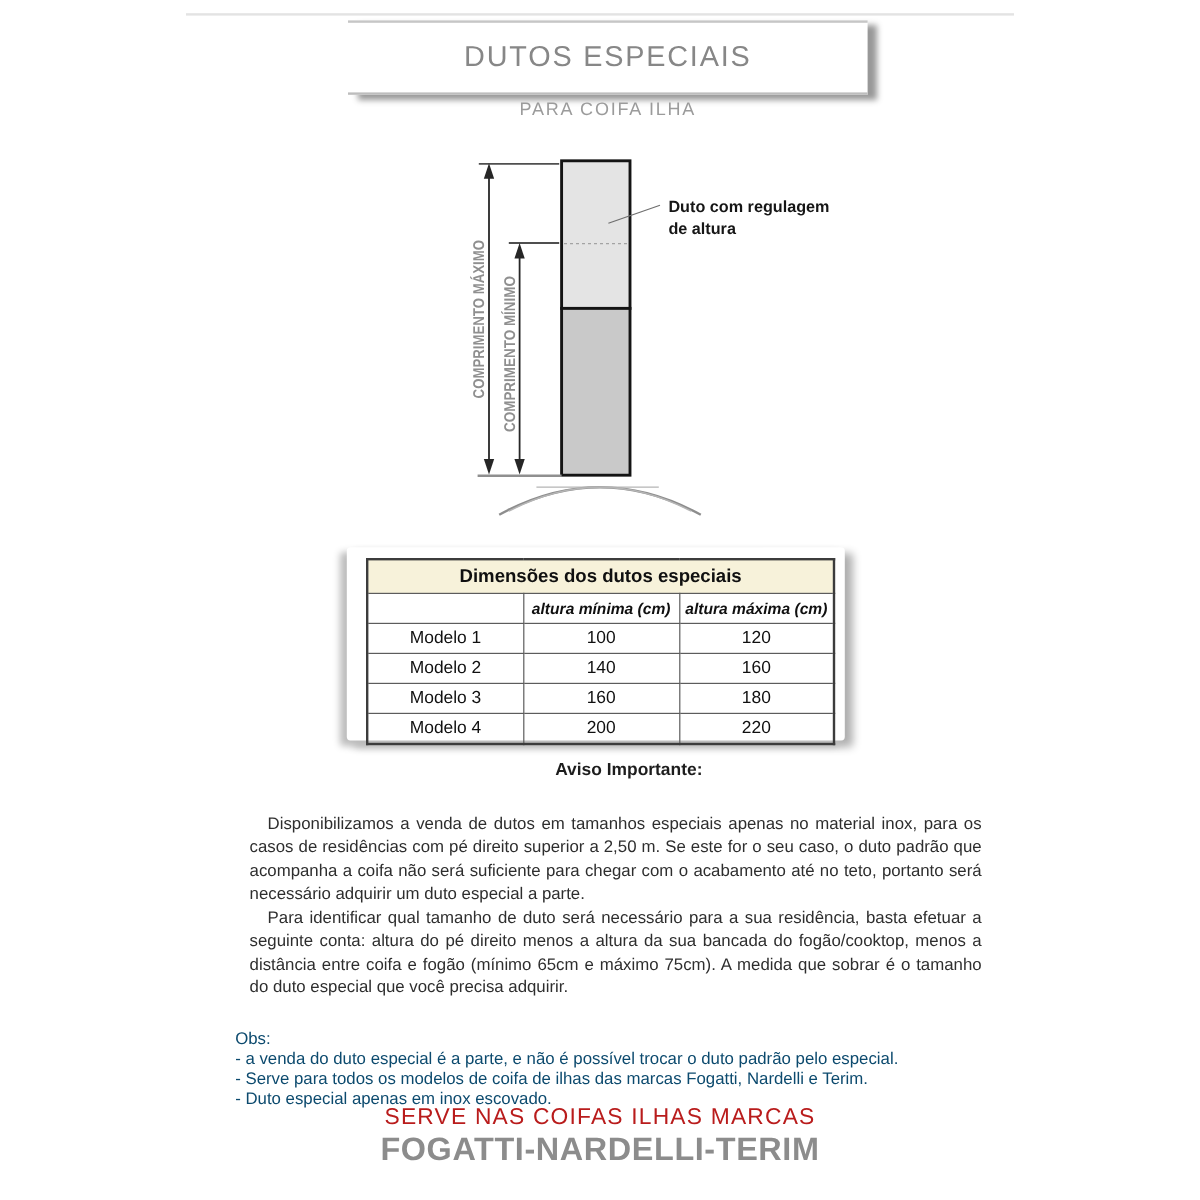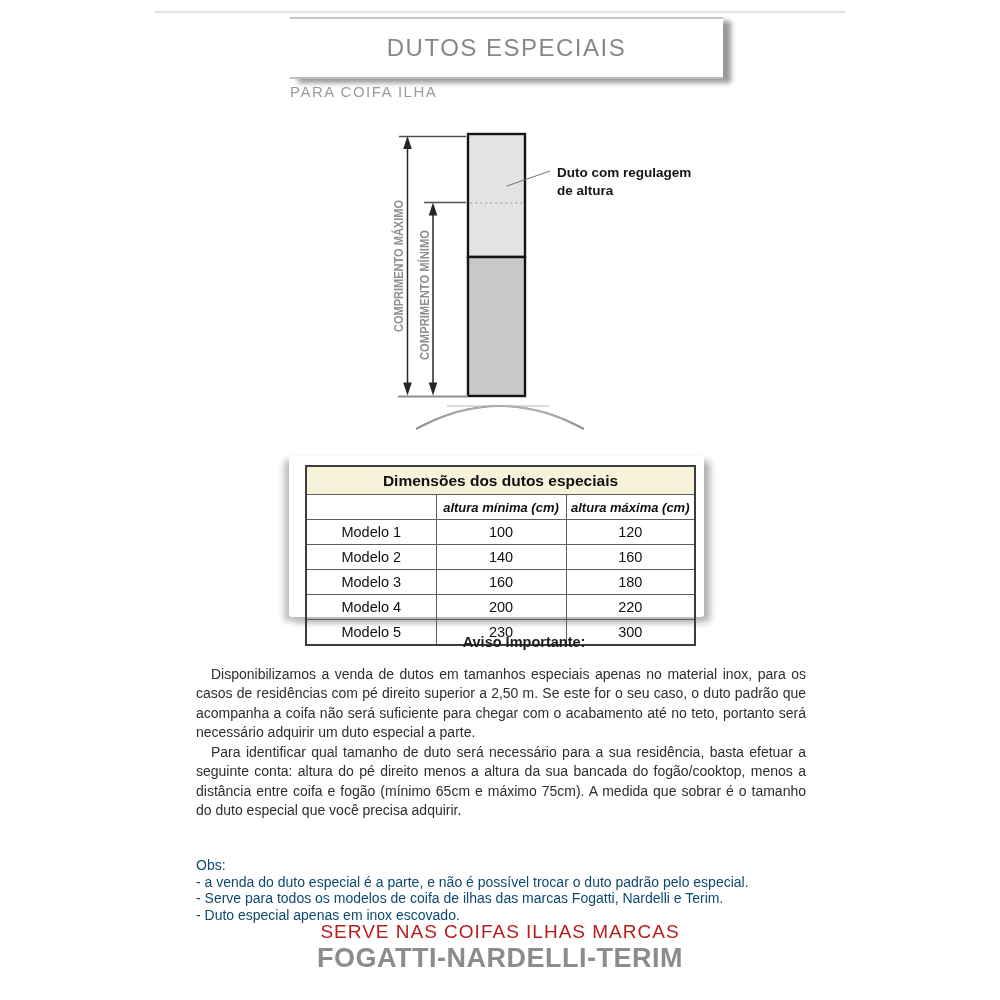--- a/index.html
+++ b/index.html
@@ -9,41 +9,41 @@
   }
   .top-line { position:absolute; left:155px; top:11px; width:690px; height:2px; background:#e3e3e3; }
   .title-box {
     position:absolute; left:290px; top:17px; width:433px; height:58px; background:#ffffff;
     border-top:2px solid #c6c6c6; border-bottom:2px solid #bdbdbd;
     box-shadow:8px 4px 5px #989898;
     display:flex; align-items:center; justify-content:center;
   }
   .title-box span { font-size:24px; color:#878787; letter-spacing:1.5px; }
   .subtitle {
-    position:absolute; left:290px; top:83px; width:433px; text-align:left;
+    position:absolute; left:290px; top:83px; width:433px; text-align:center;
     font-size:15px; color:#9b9b9b; letter-spacing:1.5px;
   }
   .diagram { position:absolute; left:370px; top:120px; }
   .table-card {
     position:absolute; left:289px; top:456px; width:415px; height:161px; background:#ffffff;
     border-radius:3px;
     box-shadow:-5px 4px 6px #bdbdbd, 6px 5px 7px #b0b0b0;
   }
   .table-card table { position:absolute; left:16px; top:9px; width:389px; border-collapse:collapse; border:2px solid #3c3c3c; table-layout:fixed; }
   .table-card td { border:1px solid #5c5c5c; text-align:center; padding:3px; color:#101010; overflow:hidden; white-space:nowrap; }
   .table-card col.c1 { width:130px; } .table-card col.c2 { width:130px; } .table-card col.c3 { width:129px; }
   td.t-title { background:#f7f2da; font-weight:bold; font-size:15.5px; height:21px; }
   tr.t-head td { font-weight:bold; font-size:13px; height:18px;font-style:italic; }
   tr.t-row td { font-size:14.5px; height:18px; }
   .aviso {
     position:absolute; left:0; top:634px; width:1000px; text-align:center;
     font-size:14.5px; font-weight:bold; color:#1d1d1d;margin-left:24px;
   }
   .body-p {
-    position:absolute; left:196px; width:610px; margin:0; text-align:justify;
+    position:absolute; left:196px; width:610px; margin:12px; text-align:justify;
     font-size:14px; line-height:19.3px; color:#2e2e2e; text-indent:15px;
   }
   .p1 { top:665px; }
   .p2 { top:743px; }
   .obs {
     position:absolute; left:196px; top:857px; width:610px;
     font-size:14px; line-height:16.5px; color:#0c4a6e;
   }
   .footer1 {
     position:absolute; left:0; top:921px; width:1000px; text-align:center;
@@ -131,25 +131,20 @@
       <tr class="t-row">
         <td>Modelo 3</td>
         <td>160</td>
         <td>180</td>
       </tr>
       <tr class="t-row">
         <td>Modelo 4</td>
         <td>200</td>
         <td>220</td>
       </tr>
-      <tr class="t-row">
-        <td>Modelo 5</td>
-        <td>230</td>
-        <td>300</td>
-      </tr>
     </tbody>
       </table>
   </div>
 
   <div class="aviso">Aviso Importante:</div>
   <p class="body-p p1">Disponibilizamos a venda de dutos em tamanhos especiais apenas no material inox, para os casos de residências com pé direito superior a 2,50 m. Se este for o seu caso, o duto padrão que acompanha a coifa não será suficiente para chegar com o acabamento até no teto, portanto será necessário adquirir um duto especial a parte.</p>
   <p class="body-p p2">Para identificar qual tamanho de duto será necessário para a sua residência, basta efetuar a seguinte conta: altura do pé direito menos a altura da sua bancada do fogão/cooktop, menos a distância entre coifa e fogão (mínimo 65cm e máximo 75cm). A medida que sobrar é o tamanho do duto especial que você precisa adquirir.</p>
 
   <div class="obs">
     <div>Obs:</div>

